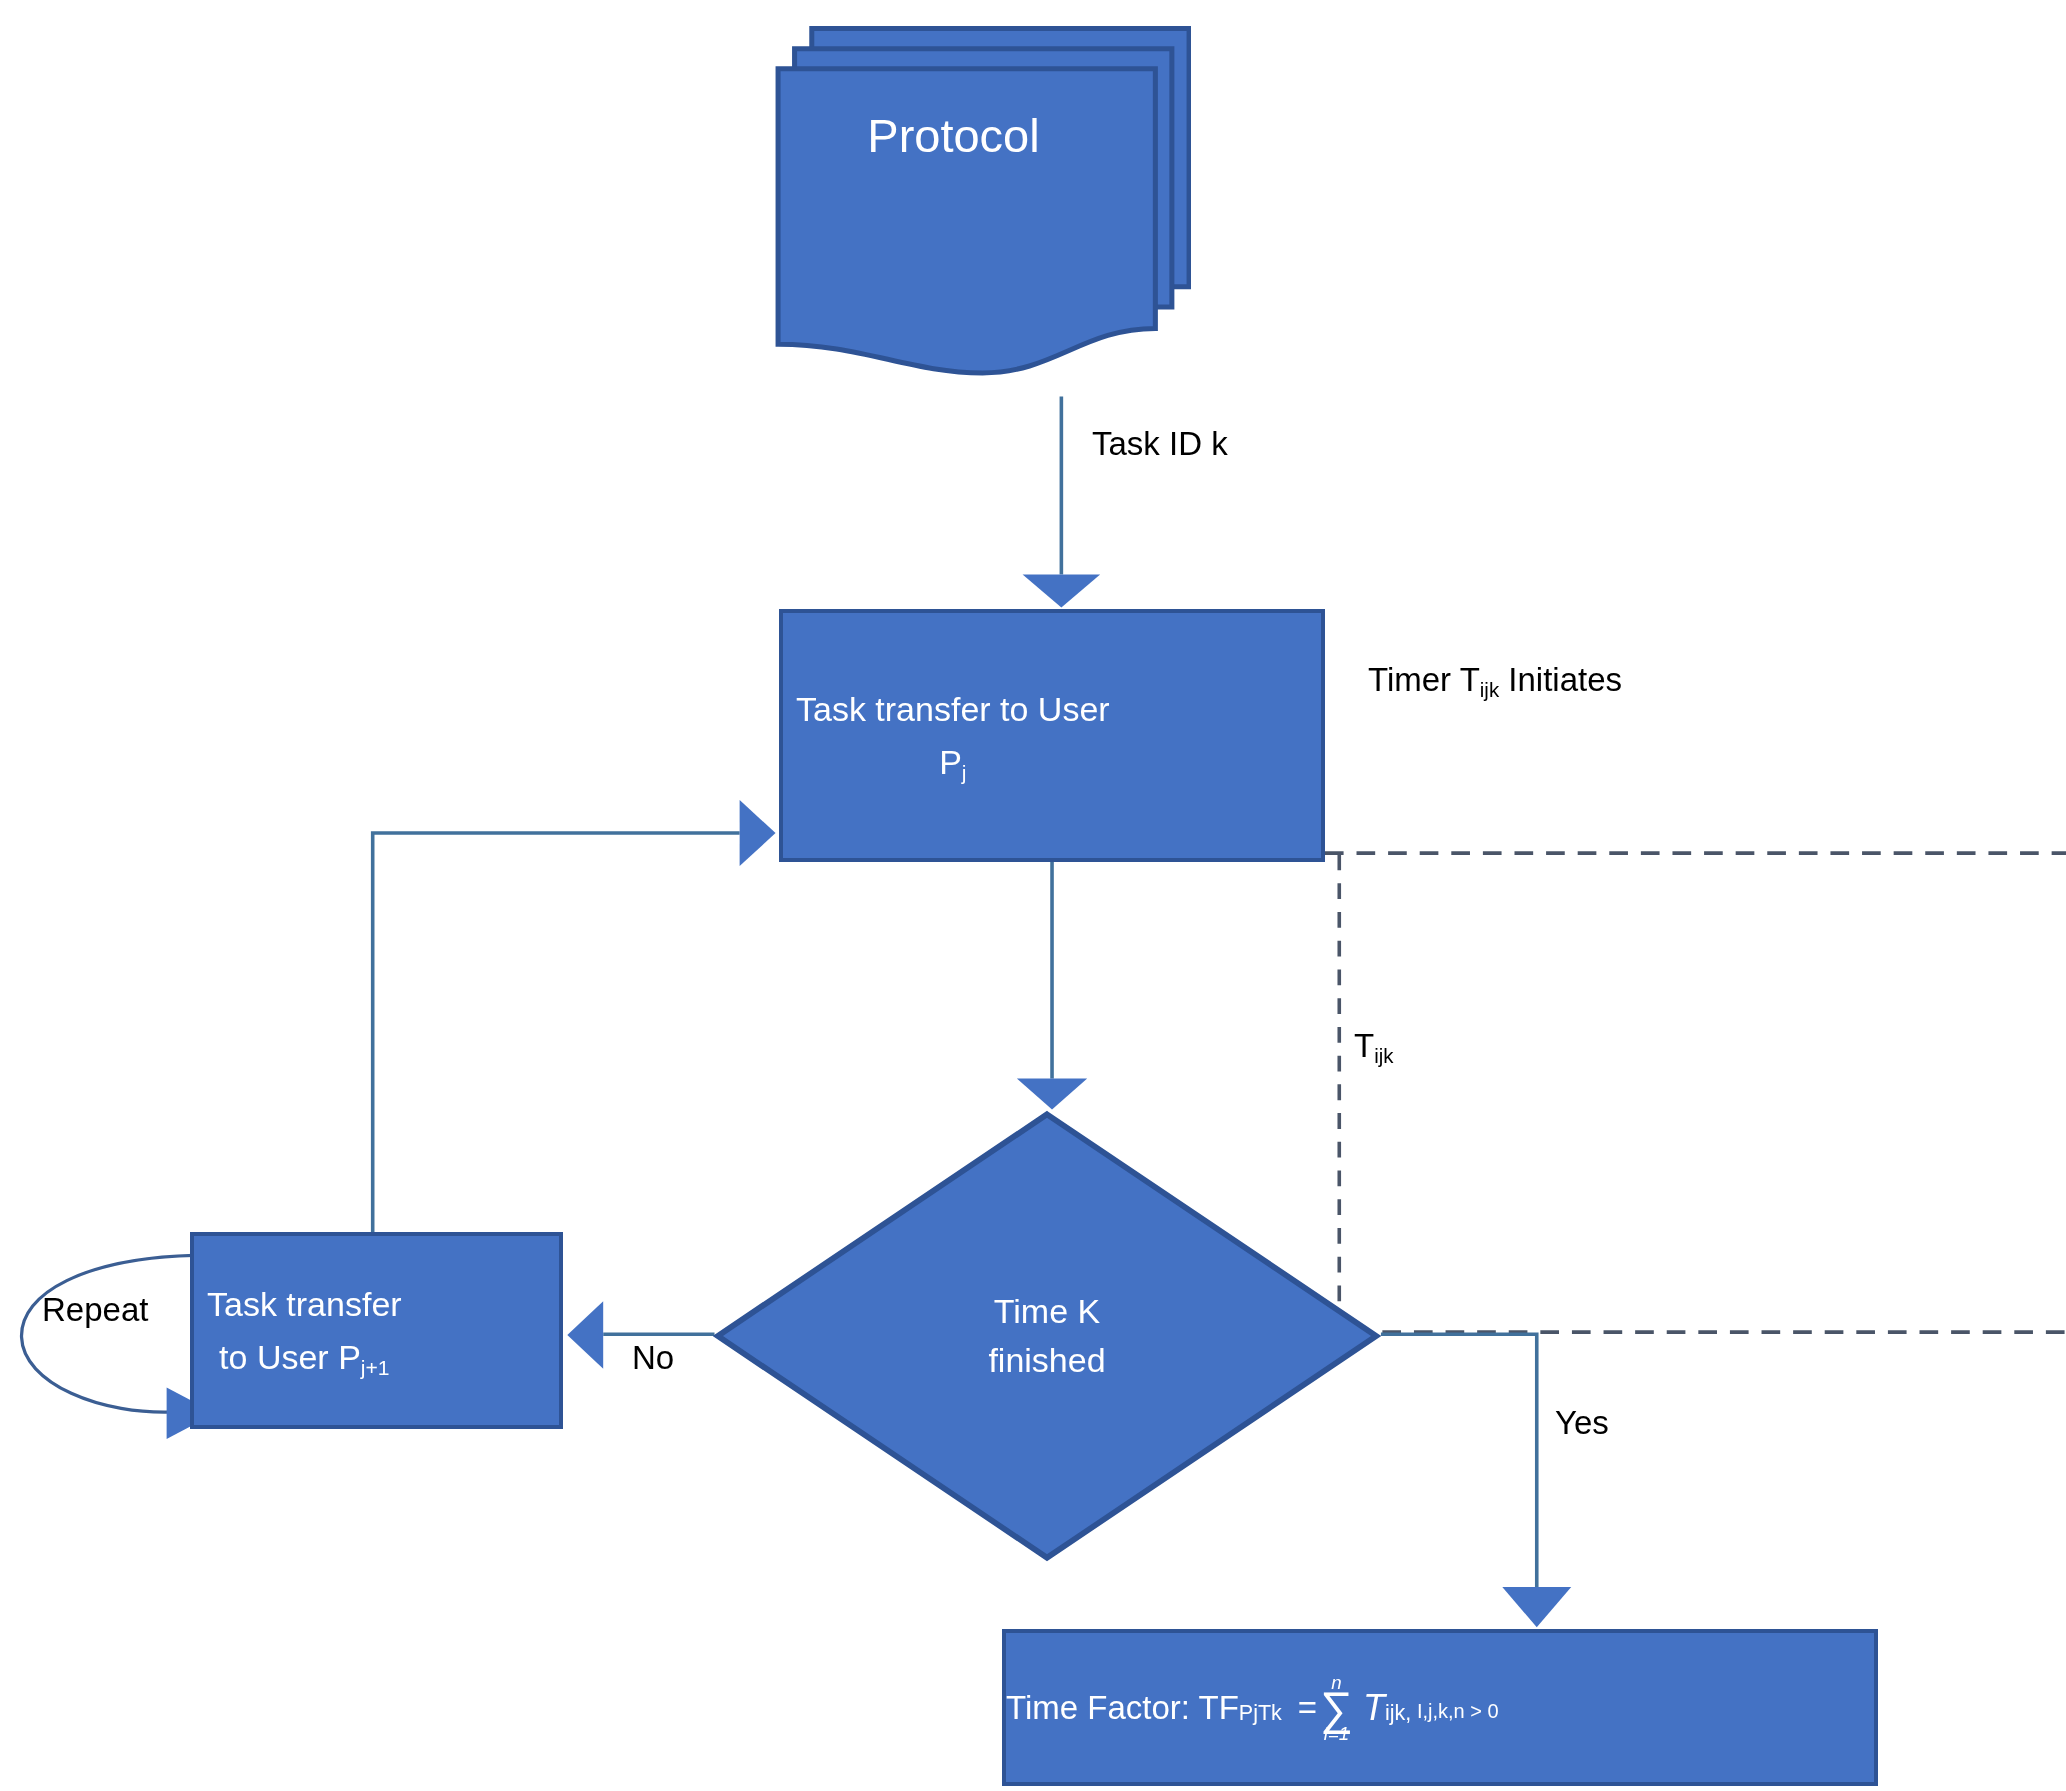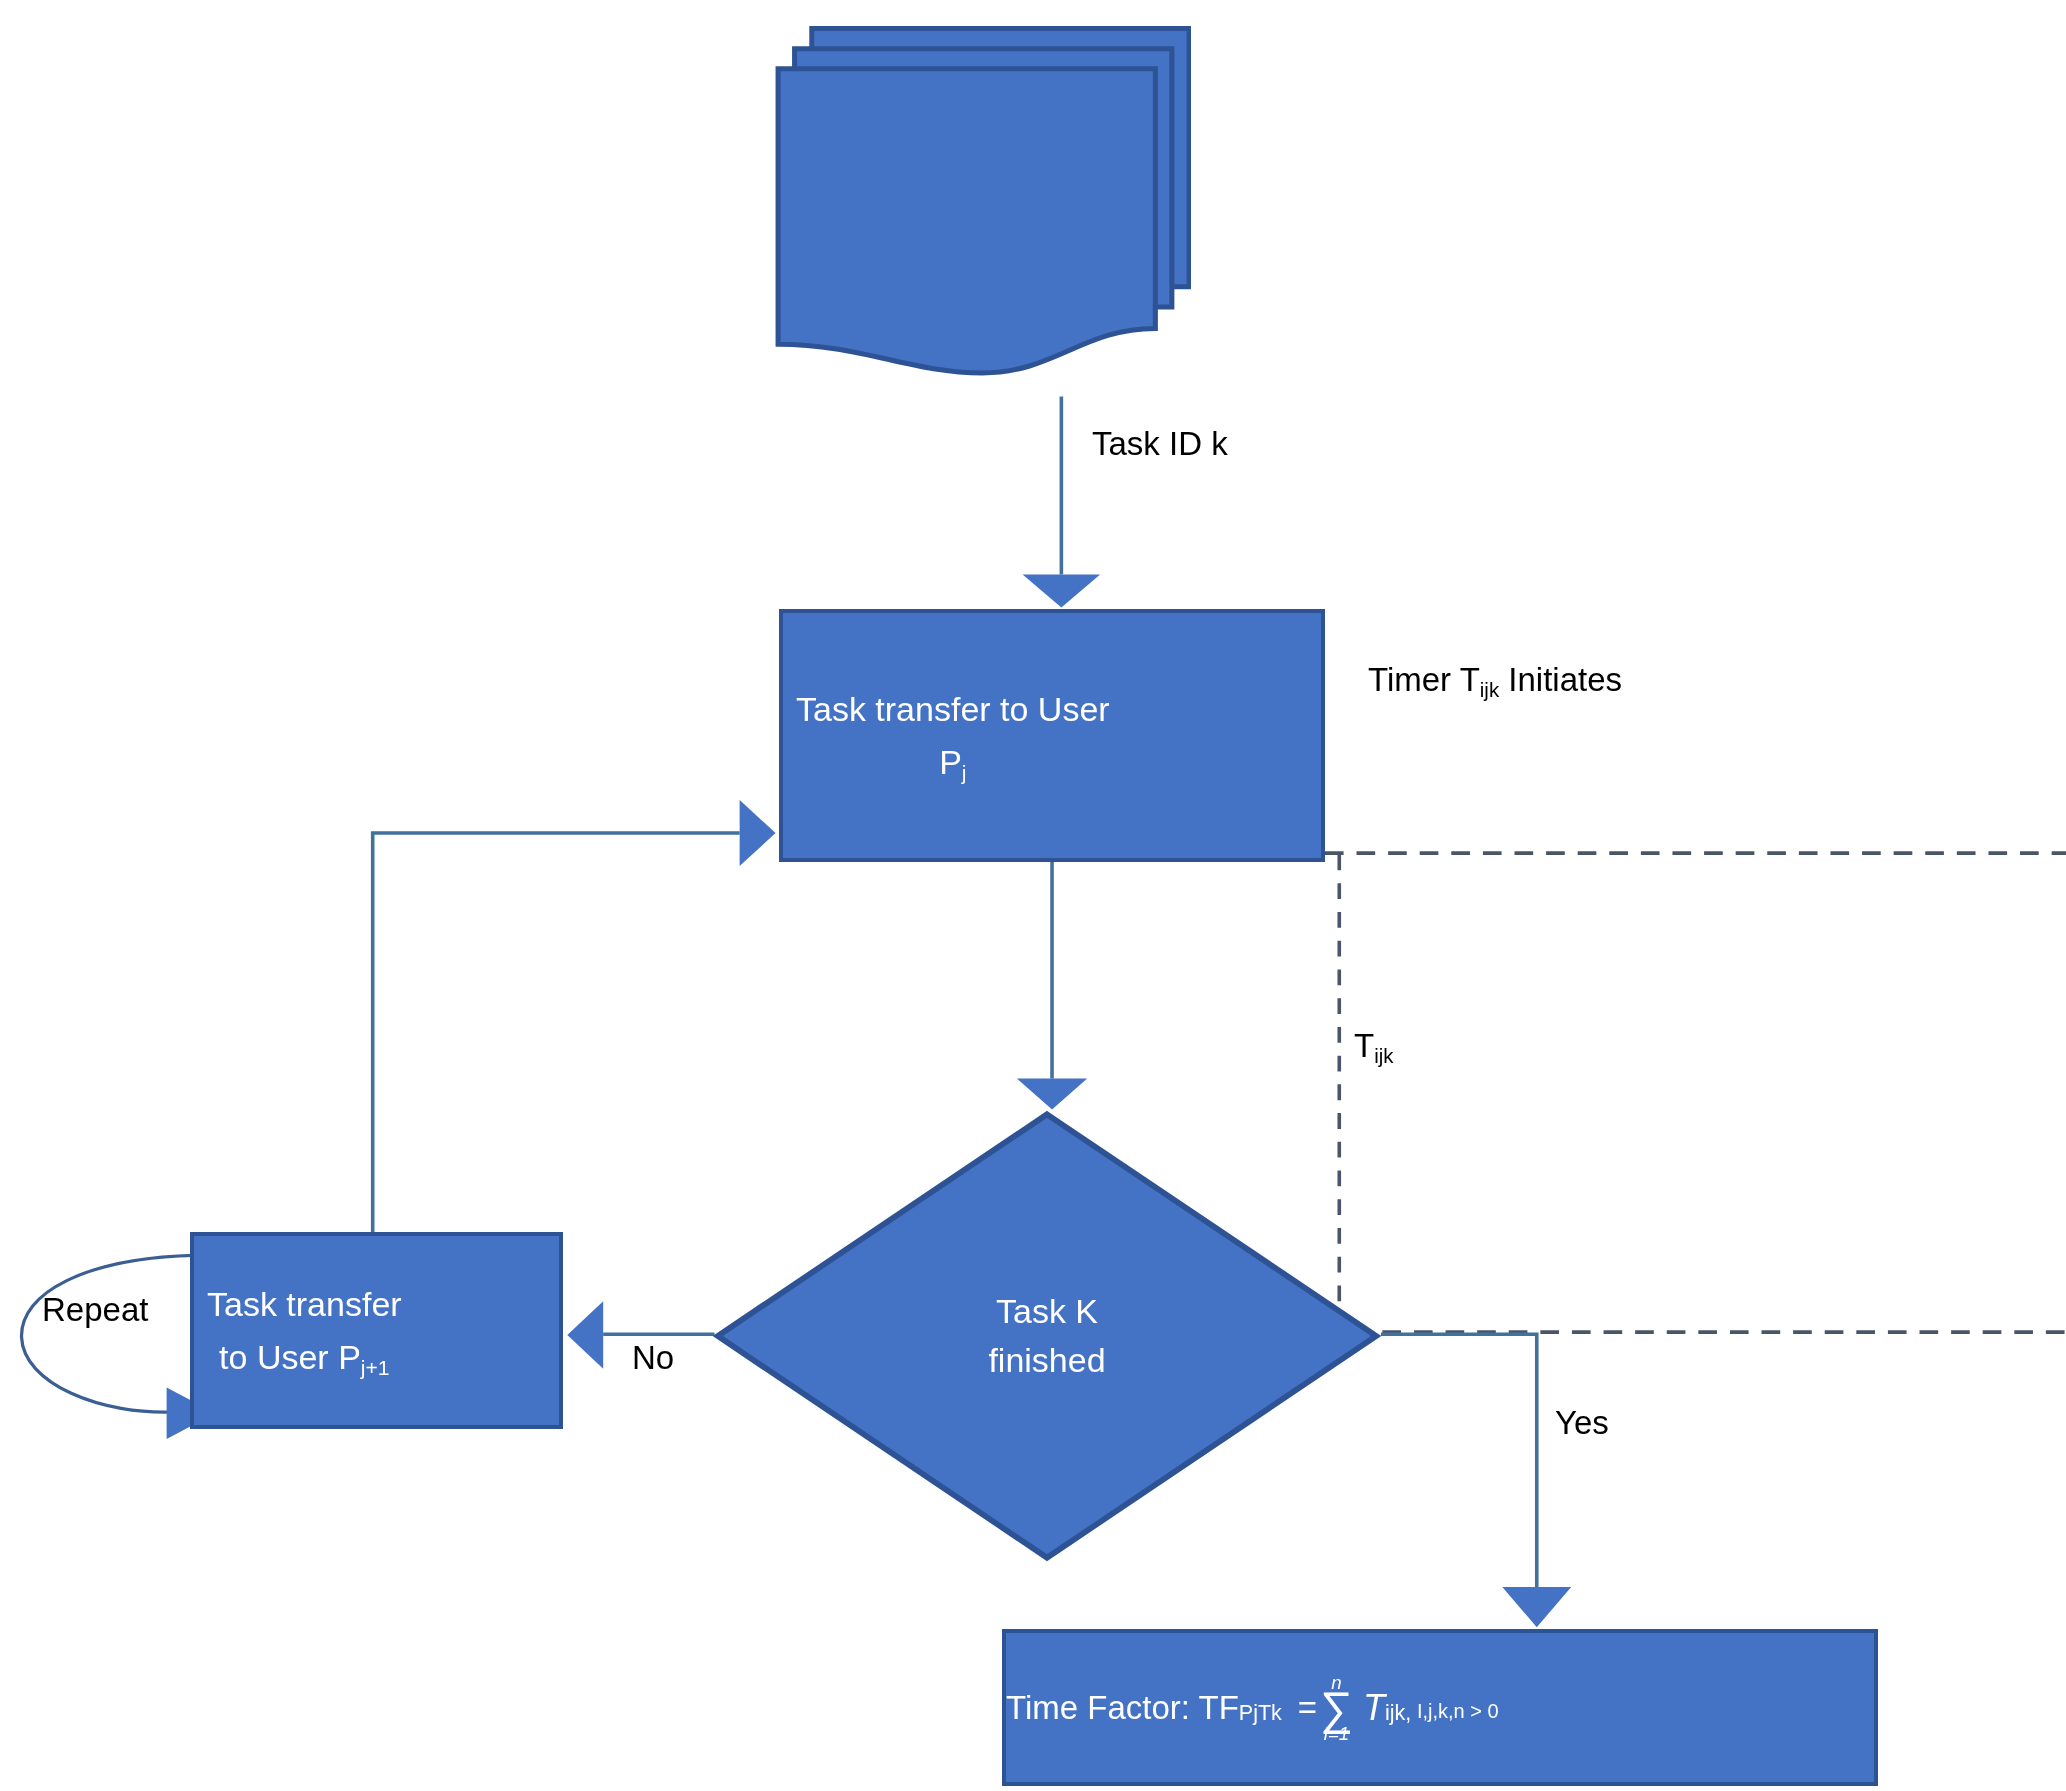--- a/index.html
+++ b/index.html
@@ -217,36 +217,37 @@
 
       <path d="M 52 12 L 578 12 L 578 372 L 52 372 Z" fill="#4472C4" stroke="#2E5395" stroke-width="7"></path>
 
       <path d="M 28 40 L 554 40 L 554 400 L 28 400 Z" fill="#4472C4" stroke="#2E5395" stroke-width="7"></path>
 
       <path d="M 5 68 L 531 68 L 531 430
                C 430 430 390 492 290 492
                C 190 492 120 452 5 452 Z" fill="#4472C4" stroke="#2E5395" stroke-width="7"></path>
     </svg>
     <div class="cp-label">
+      <div>Protocol</div>
     </div>
   </div>
 
   <div class="node proc-box" id="task-transfer-pj">
     <div class="txt">
       <span>Task transfer to User</span><br>
       <span><span>P</span><sub>j</sub></span>
     </div>
   </div>
 
   <div id="decision-task-k">
     <svg viewBox="0 0 930 630" xmlns="http://www.w3.org/2000/svg">
       <path d="M 465 6 L 924 315 L 465 624 L 6 315 Z" fill="#4472C4" stroke="#2E5395" stroke-width="8"></path>
     </svg>
     <div class="dm-label">
-      <div>Task K</div>
+      <div>Time K</div>
       <div>finished</div>
     </div>
   </div>
 
   <div class="node proc-box" id="task-transfer-pj1">
     <div class="txt">
       <span>Task transfer</span><br>
       <span><span>to User P</span><sub>j+1</sub></span>
     </div>
   </div>

